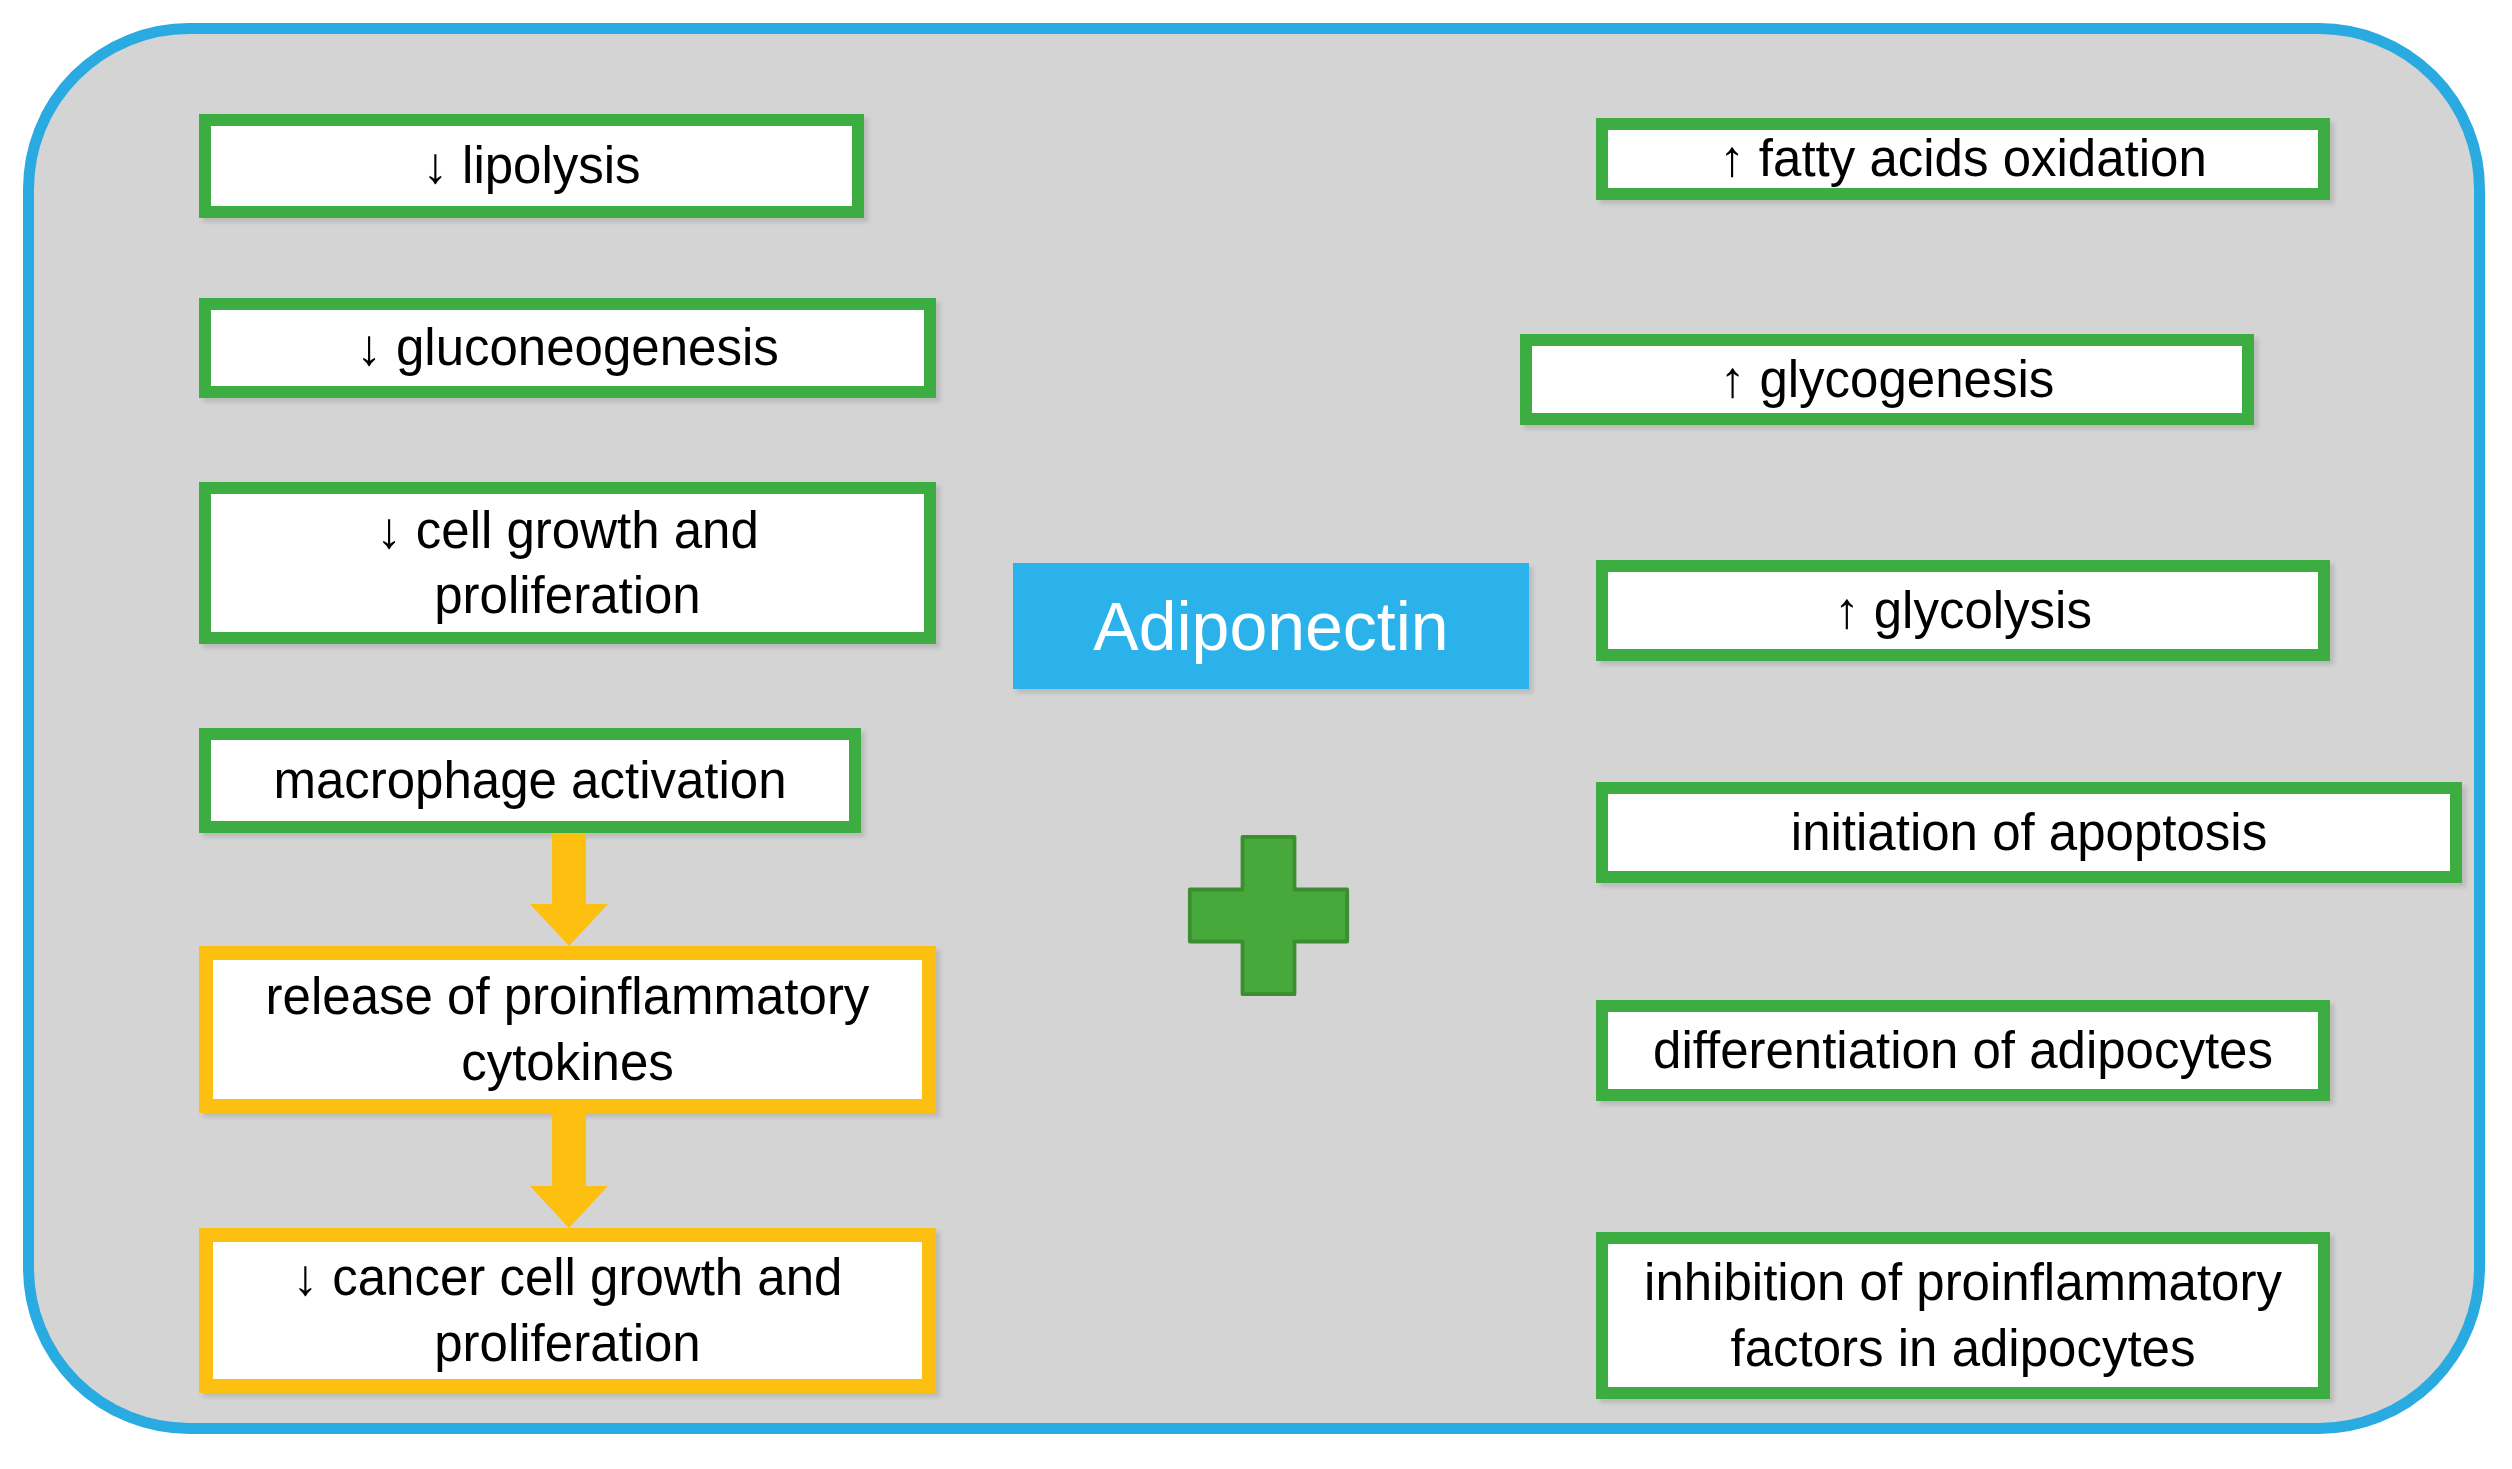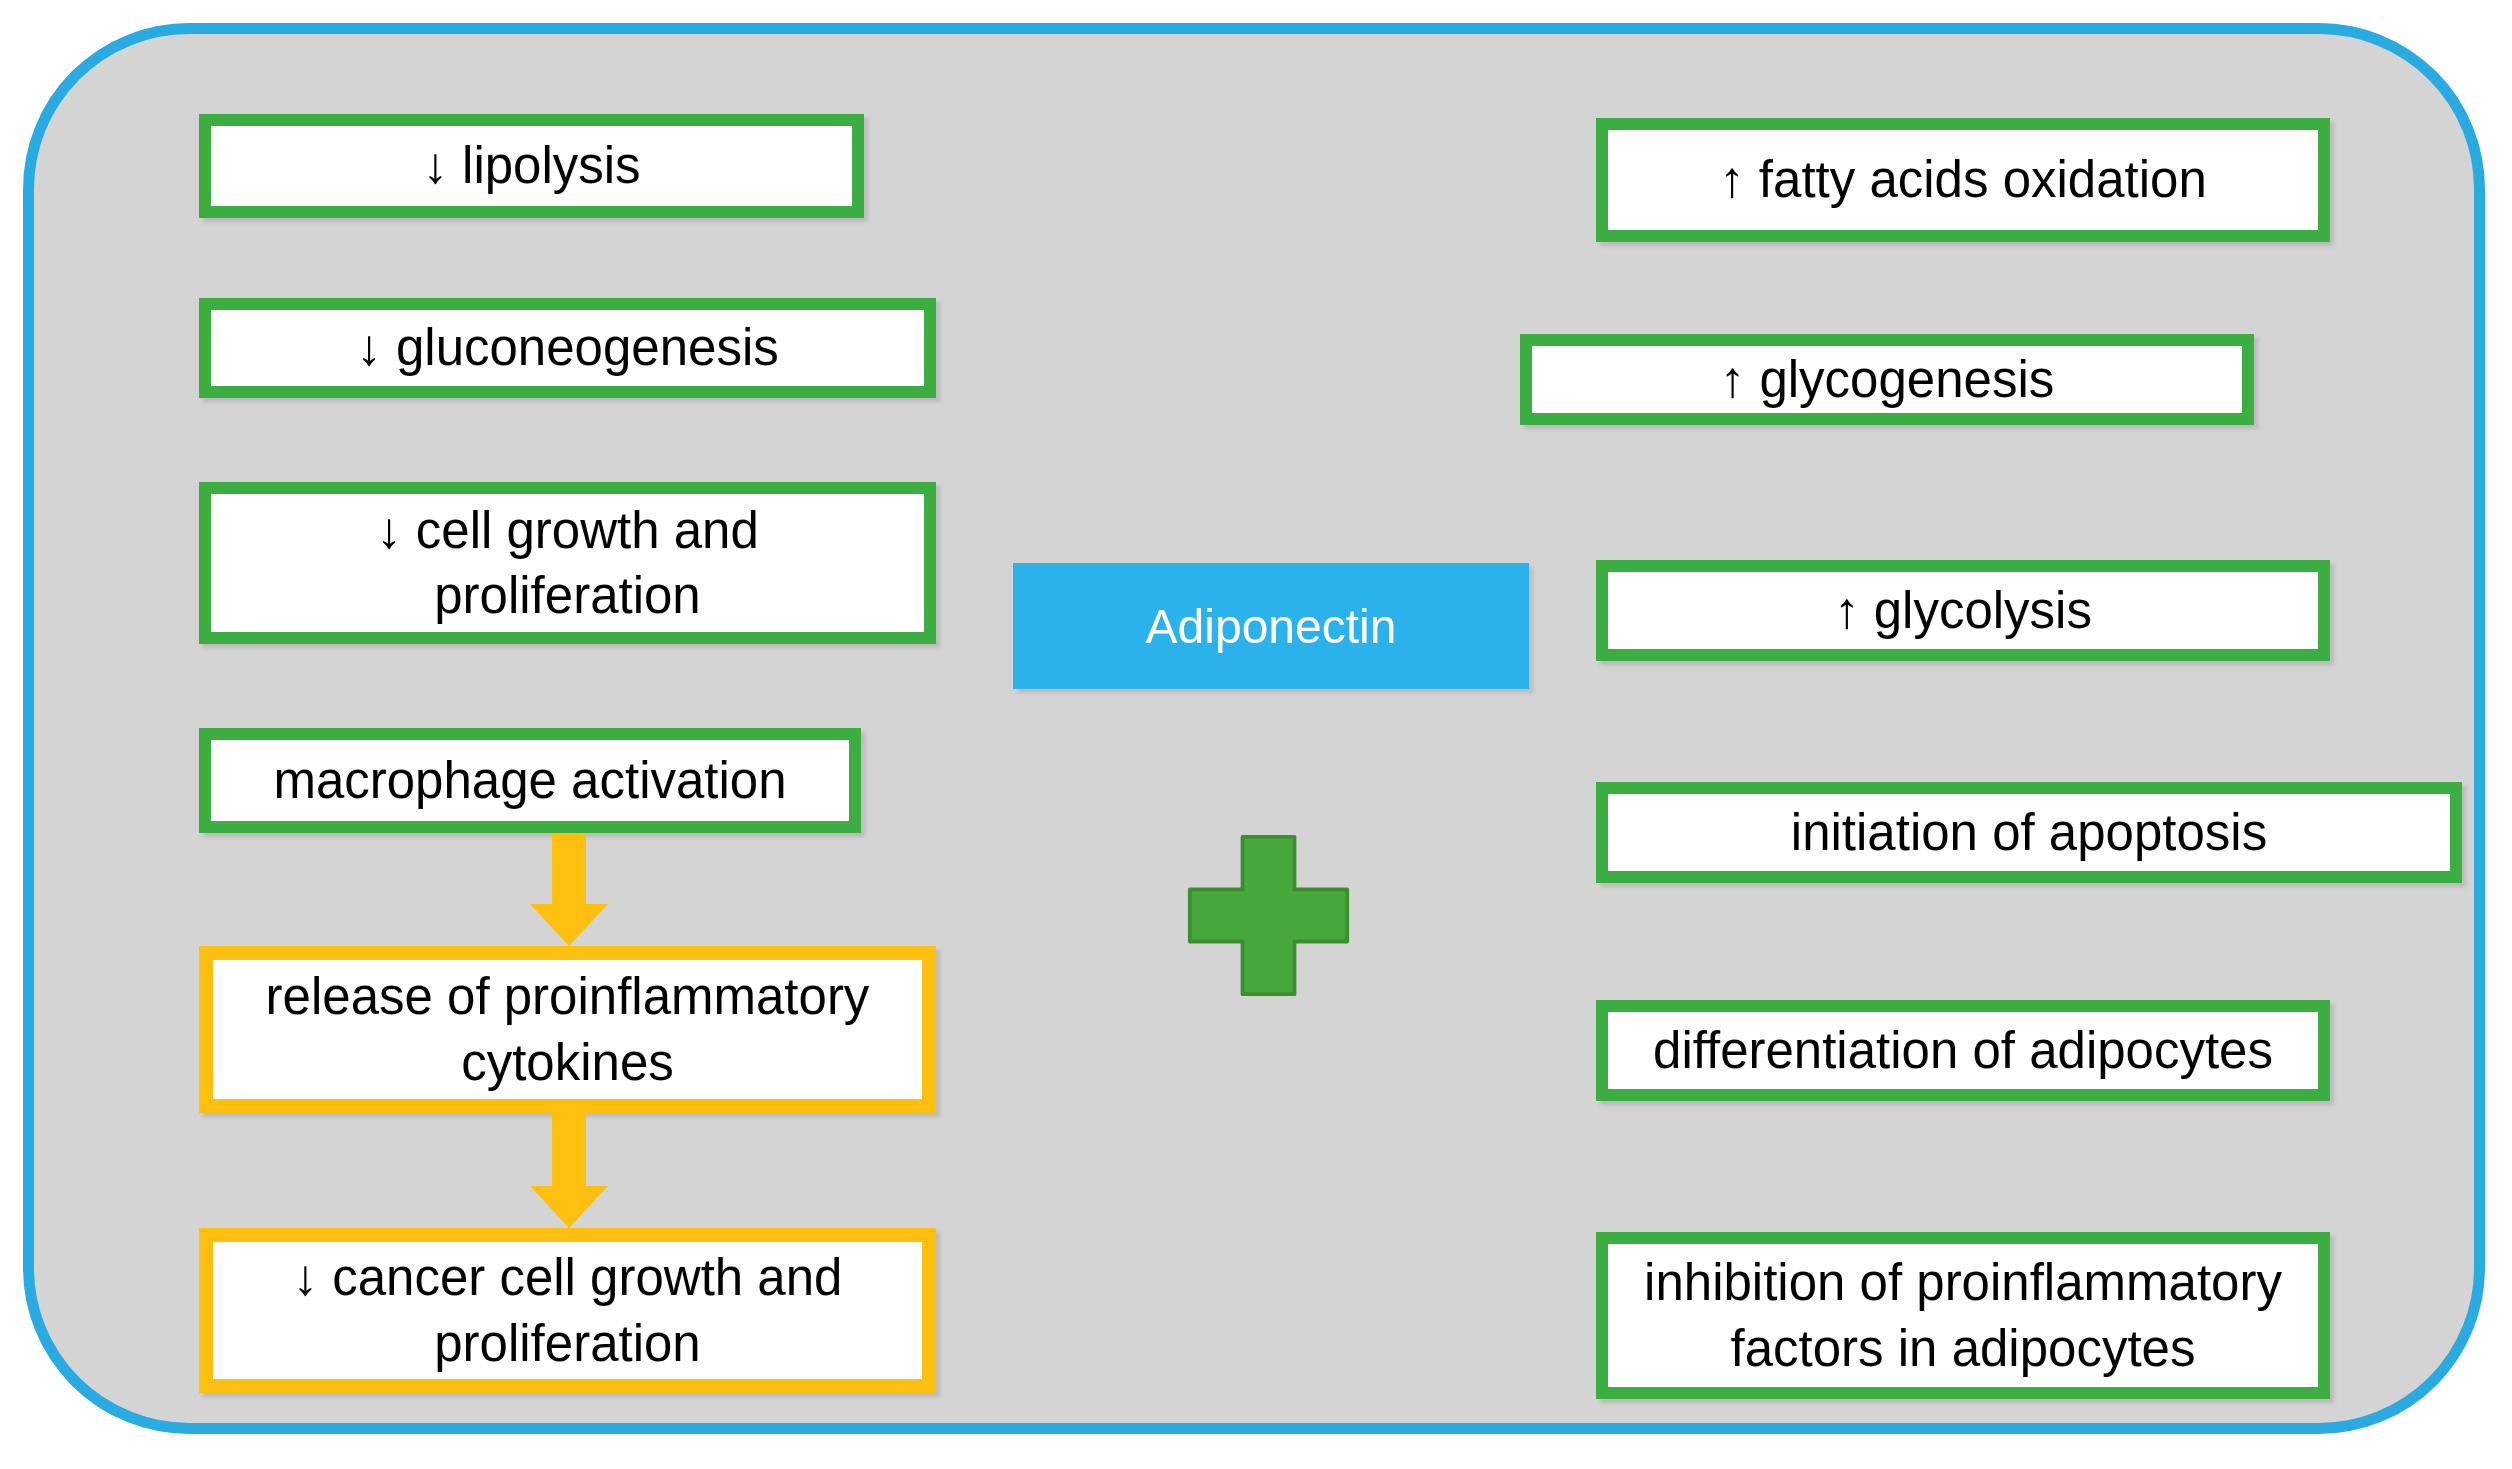--- a/index.html
+++ b/index.html
@@ -47,21 +47,21 @@
     white-space:pre;
   }
   .center-box{
     position:absolute;
     left:1013px;top:563px;width:516px;height:126px;
     background:var(--center_fill);
     display:flex;align-items:center;justify-content:center;
     box-shadow:3.9px 3.9px 3.9px rgba(110,110,110,0.25);
   }
   .center-label{
-    font-size:48px;
+    font-size:68px;
     color:var(--center_text);
   }
   .v-arrow{position:absolute;width:77px;display:flex;flex-direction:column;align-items:center;}
   .v-arrow .shaft{width:34px;background:var(--yellow_accent);}
   .v-arrow .head{
     width:0;height:0;
     border-left:39px solid transparent;
     border-right:39px solid transparent;
     border-top:42px solid var(--yellow_accent);
   }
@@ -111,21 +111,21 @@
   <div class="center-box">
     <span class="center-label">Adiponectin</span>
   </div>
 
   <div class="plus-wrap">
     <svg viewBox="0 0 216 216" aria-hidden="true">
       <path d="M74 5 H142 V74 H211 V142 H142 V211 H74 V142 H5 V74 H74 Z" fill="var(--plus_fill)" stroke="var(--plus_stroke)" stroke-width="5" stroke-linejoin="round"></path>
     </svg>
   </div>
 
-  <div class="box green" style="left:1596px;top:118px;width:734px;height:124px">
+  <div class="box green" style="left:1596px;top:118px;width:734px;height:82px">
     <span class="box-label">↑ fatty acids oxidation</span>
   </div>
   <div class="box green" style="left:1520px;top:334px;width:734px;height:91px">
     <span class="box-label">↑ glycogenesis</span>
   </div>
   <div class="box green" style="left:1596px;top:560px;width:734px;height:101px">
     <span class="box-label">↑ glycolysis</span>
   </div>
   <div class="box green" style="left:1596px;top:782px;width:866px;height:101px">
     <span class="box-label">initiation of apoptosis</span>

